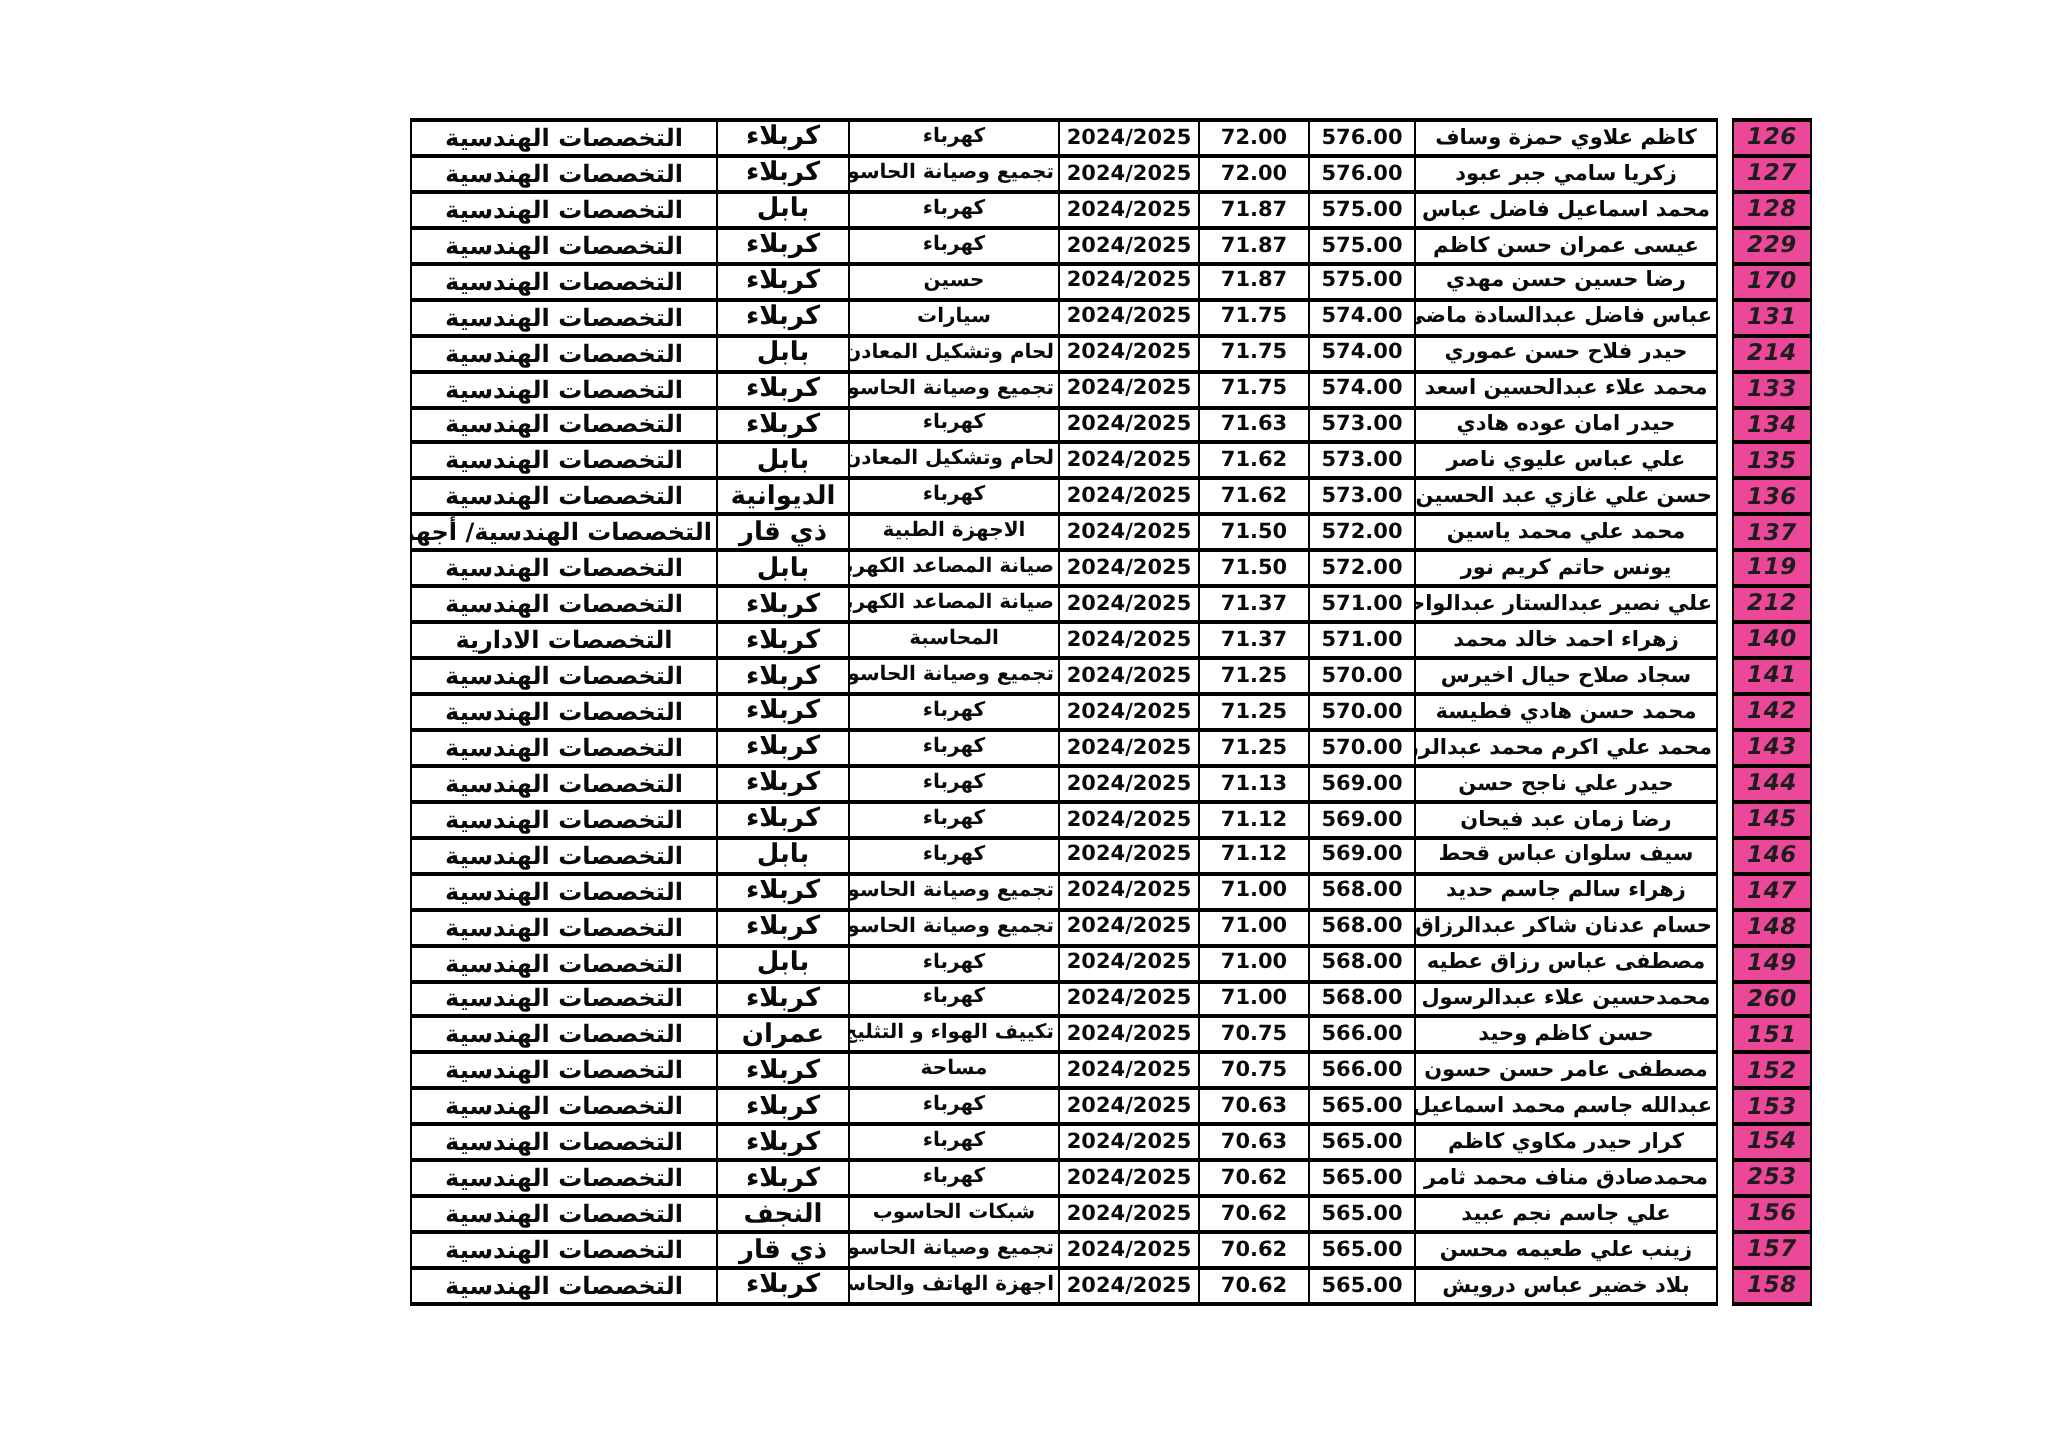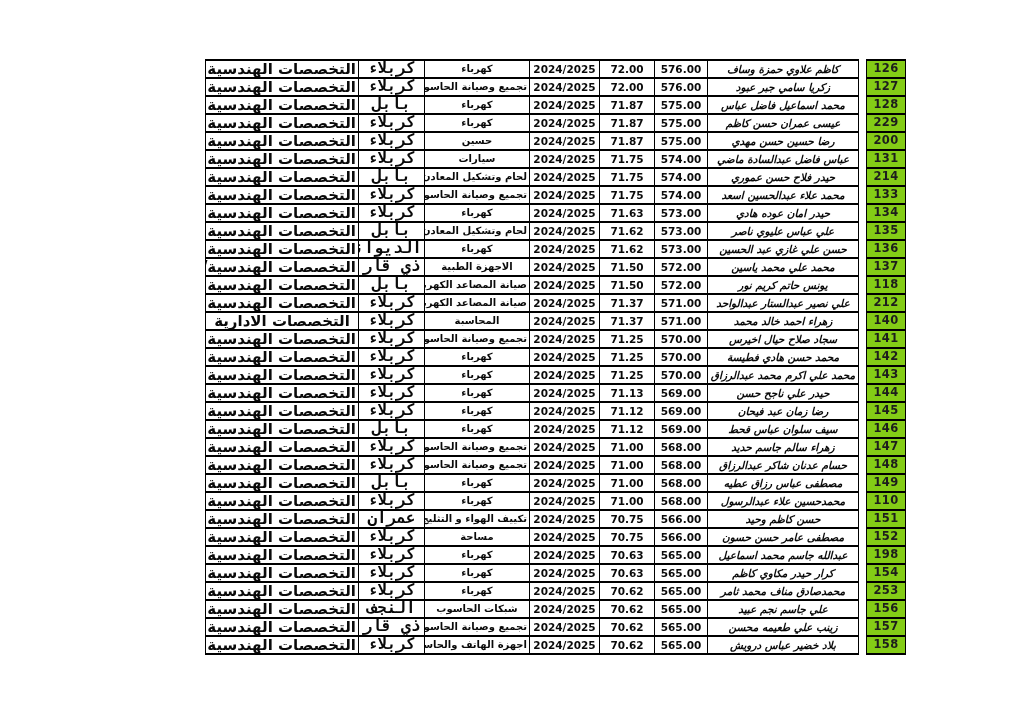--- a/index.html
+++ b/index.html
@@ -16,28 +16,28 @@
   td{
     border:1px solid #000;
     border-top-width:2px;border-bottom-width:2px;
     height:15.95px;padding:0 2px;
     text-align:center;vertical-align:middle;
     font-size:10.5px;font-weight:700;color:#0a0a0a;
     white-space:nowrap;overflow:hidden;line-height:1;
   }
   td.gap{border:none;background:#ffffff;padding:0;}
   td.rank{
-    background:#84cc16;color:#1d1d1d;
-    font-size:11.5px;letter-spacing:0.3px;
+    background:#ec4899;color:#1d1d1d;
+    font-size:11.5px;letter-spacing:0.3px;font-style:italic;
   }
   td.num{direction:ltr;font-size:10.5px;}
-  td.name{font-size:10.5px;font-style:italic;}
+  td.name{font-size:10.5px;}
   td.specialty{font-size:10px;}
-  td.city{font-size:16px;font-family:Liberation Mono, monospace;}
-  td.category{font-size:15px;}
+  td.city{font-size:13px;}
+  td.category{font-size:12px;}
 </style>
 </head>
 <body>
 
 <div class="sheet">
   <table class="results">
     <colgroup>
       <col style="width:39px">
       <col style="width:8px">
       <col style="width:151px">
@@ -87,21 +87,21 @@
     <td class="gap"></td>
     <td class="name">عيسى عمران حسن كاظم</td>
     <td class="num total">575.00</td>
     <td class="num grade">71.87</td>
     <td class="num year">2024/2025</td>
     <td class="specialty">كهرباء</td>
     <td class="city">كربلاء</td>
     <td class="category">التخصصات الهندسية</td>
   </tr>
         <tr>
-    <td class="rank">200</td>
+    <td class="rank">170</td>
     <td class="gap"></td>
     <td class="name">رضا حسين حسن مهدي</td>
     <td class="num total">575.00</td>
     <td class="num grade">71.87</td>
     <td class="num year">2024/2025</td>
     <td class="specialty">حسين</td>
     <td class="city">كربلاء</td>
     <td class="category">التخصصات الهندسية</td>
   </tr>
         <tr>
@@ -175,21 +175,21 @@
     <td class="gap"></td>
     <td class="name">محمد علي محمد ياسين</td>
     <td class="num total">572.00</td>
     <td class="num grade">71.50</td>
     <td class="num year">2024/2025</td>
     <td class="specialty">الاجهزة الطبية</td>
     <td class="city">ذي قار</td>
     <td class="category">التخصصات الهندسية/ أجهزة طبية</td>
   </tr>
         <tr>
-    <td class="rank">118</td>
+    <td class="rank">119</td>
     <td class="gap"></td>
     <td class="name">يونس حاتم كريم نور</td>
     <td class="num total">572.00</td>
     <td class="num grade">71.50</td>
     <td class="num year">2024/2025</td>
     <td class="specialty">صيانة المصاعد الكهربائية</td>
     <td class="city">بابل</td>
     <td class="category">التخصصات الهندسية</td>
   </tr>
         <tr>
@@ -307,21 +307,21 @@
     <td class="gap"></td>
     <td class="name">مصطفى عباس رزاق عطيه</td>
     <td class="num total">568.00</td>
     <td class="num grade">71.00</td>
     <td class="num year">2024/2025</td>
     <td class="specialty">كهرباء</td>
     <td class="city">بابل</td>
     <td class="category">التخصصات الهندسية</td>
   </tr>
         <tr>
-    <td class="rank">110</td>
+    <td class="rank">260</td>
     <td class="gap"></td>
     <td class="name">محمدحسين علاء عبدالرسول</td>
     <td class="num total">568.00</td>
     <td class="num grade">71.00</td>
     <td class="num year">2024/2025</td>
     <td class="specialty">كهرباء</td>
     <td class="city">كربلاء</td>
     <td class="category">التخصصات الهندسية</td>
   </tr>
         <tr>
@@ -340,21 +340,21 @@
     <td class="gap"></td>
     <td class="name">مصطفى عامر حسن حسون</td>
     <td class="num total">566.00</td>
     <td class="num grade">70.75</td>
     <td class="num year">2024/2025</td>
     <td class="specialty">مساحة</td>
     <td class="city">كربلاء</td>
     <td class="category">التخصصات الهندسية</td>
   </tr>
         <tr>
-    <td class="rank">198</td>
+    <td class="rank">153</td>
     <td class="gap"></td>
     <td class="name">عبدالله جاسم محمد اسماعيل</td>
     <td class="num total">565.00</td>
     <td class="num grade">70.63</td>
     <td class="num year">2024/2025</td>
     <td class="specialty">كهرباء</td>
     <td class="city">كربلاء</td>
     <td class="category">التخصصات الهندسية</td>
   </tr>
         <tr>

